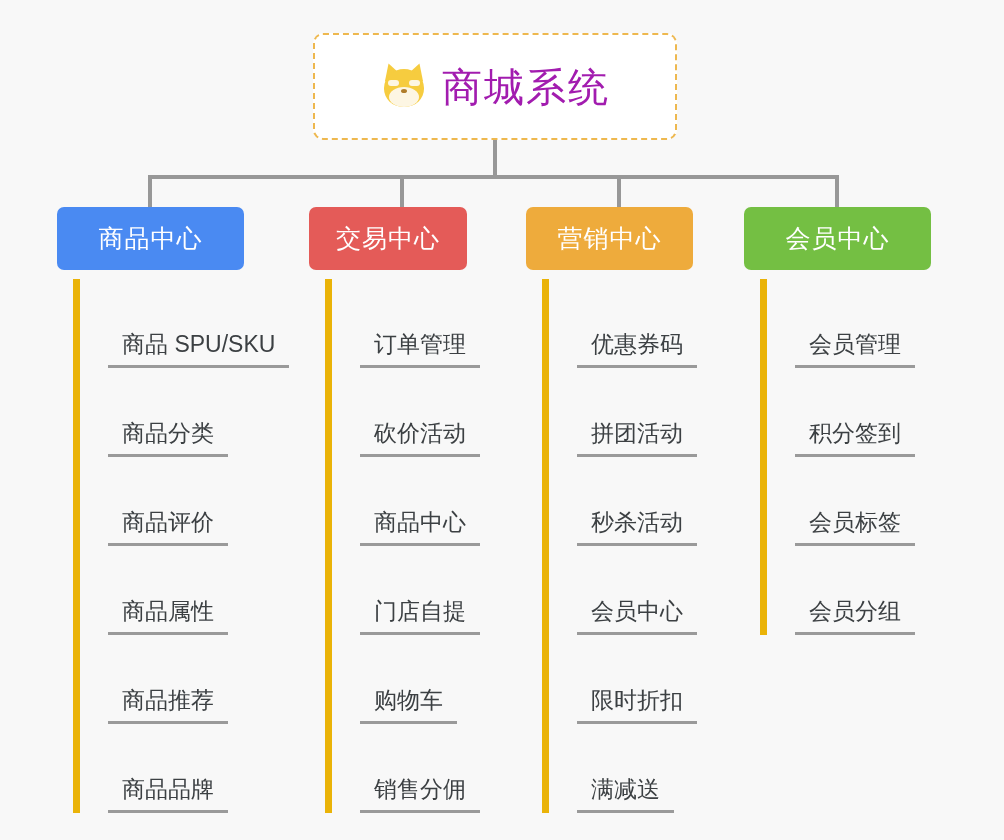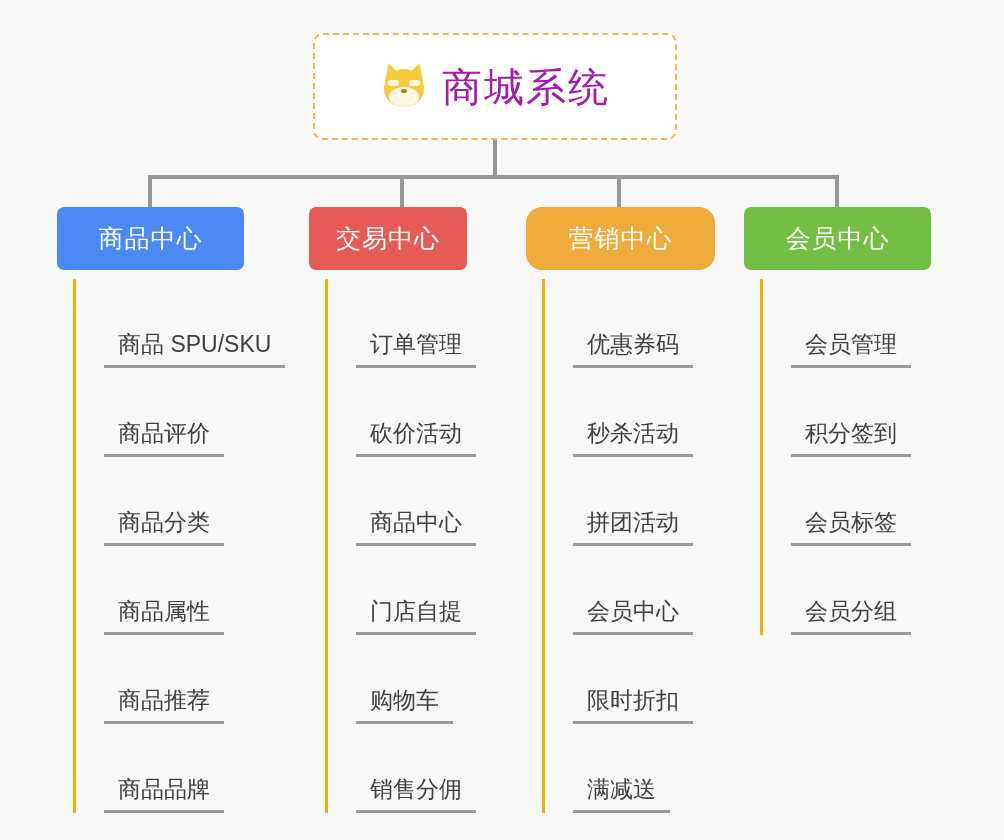--- a/index.html
+++ b/index.html
@@ -128,27 +128,27 @@
     align-items: center;
     justify-content: center;
     color: #ffffff;
     font-size: 25px;
     letter-spacing: 1px;
     white-space: nowrap;
     box-sizing: border-box;
   }
   .branch.b0 .branch-header { width: 187px; font-family: Liberation Serif, serif; }
   .branch.b1 .branch-header { width: 158px; }
-  .branch.b2 .branch-header { width: 189px; border-radius: 16px; }
+  .branch.b2 .branch-header { width: 167px; }
   .branch.b3 .branch-header { width: 187px; }
 
   .leaf-list {
     margin-top: 9px;
     margin-left: 16px;
-    border-left: 3px solid #eab308;
+    border-left: 7px solid #eab308;
     padding: 0;
   }
   .leaf-item {
     display: block;
     height: 89px;
     position: relative;
   }
   .leaf-label {
     position: absolute;
     left: 28px;
@@ -186,24 +186,24 @@
   <div class="conn conn-drop c2"></div>
   <div class="conn conn-drop c3"></div>
 
   <div class="branch b0">
     <div class="branch-header" style="background: rgb(74, 138, 242);">商品中心</div>
     <div class="leaf-list">
       <div class="leaf-item">
         <span class="leaf-label">商品 SPU/SKU</span>
       </div>
       <div class="leaf-item">
+        <span class="leaf-label">商品分类</span>
+      </div>
+      <div class="leaf-item">
         <span class="leaf-label">商品评价</span>
-      </div>
-      <div class="leaf-item">
-        <span class="leaf-label">商品分类</span>
       </div>
       <div class="leaf-item">
         <span class="leaf-label">商品属性</span>
       </div>
       <div class="leaf-item">
         <span class="leaf-label">商品推荐</span>
       </div>
       <div class="leaf-item">
         <span class="leaf-label">商品品牌</span>
       </div>
@@ -234,24 +234,24 @@
     </div>
   </div>
 
   <div class="branch b2">
     <div class="branch-header" style="background: rgb(238, 171, 60);">营销中心</div>
     <div class="leaf-list">
       <div class="leaf-item">
         <span class="leaf-label">优惠券码</span>
       </div>
       <div class="leaf-item">
+        <span class="leaf-label">拼团活动</span>
+      </div>
+      <div class="leaf-item">
         <span class="leaf-label">秒杀活动</span>
-      </div>
-      <div class="leaf-item">
-        <span class="leaf-label">拼团活动</span>
       </div>
       <div class="leaf-item">
         <span class="leaf-label">会员中心</span>
       </div>
       <div class="leaf-item">
         <span class="leaf-label">限时折扣</span>
       </div>
       <div class="leaf-item">
         <span class="leaf-label">满减送</span>
       </div>

